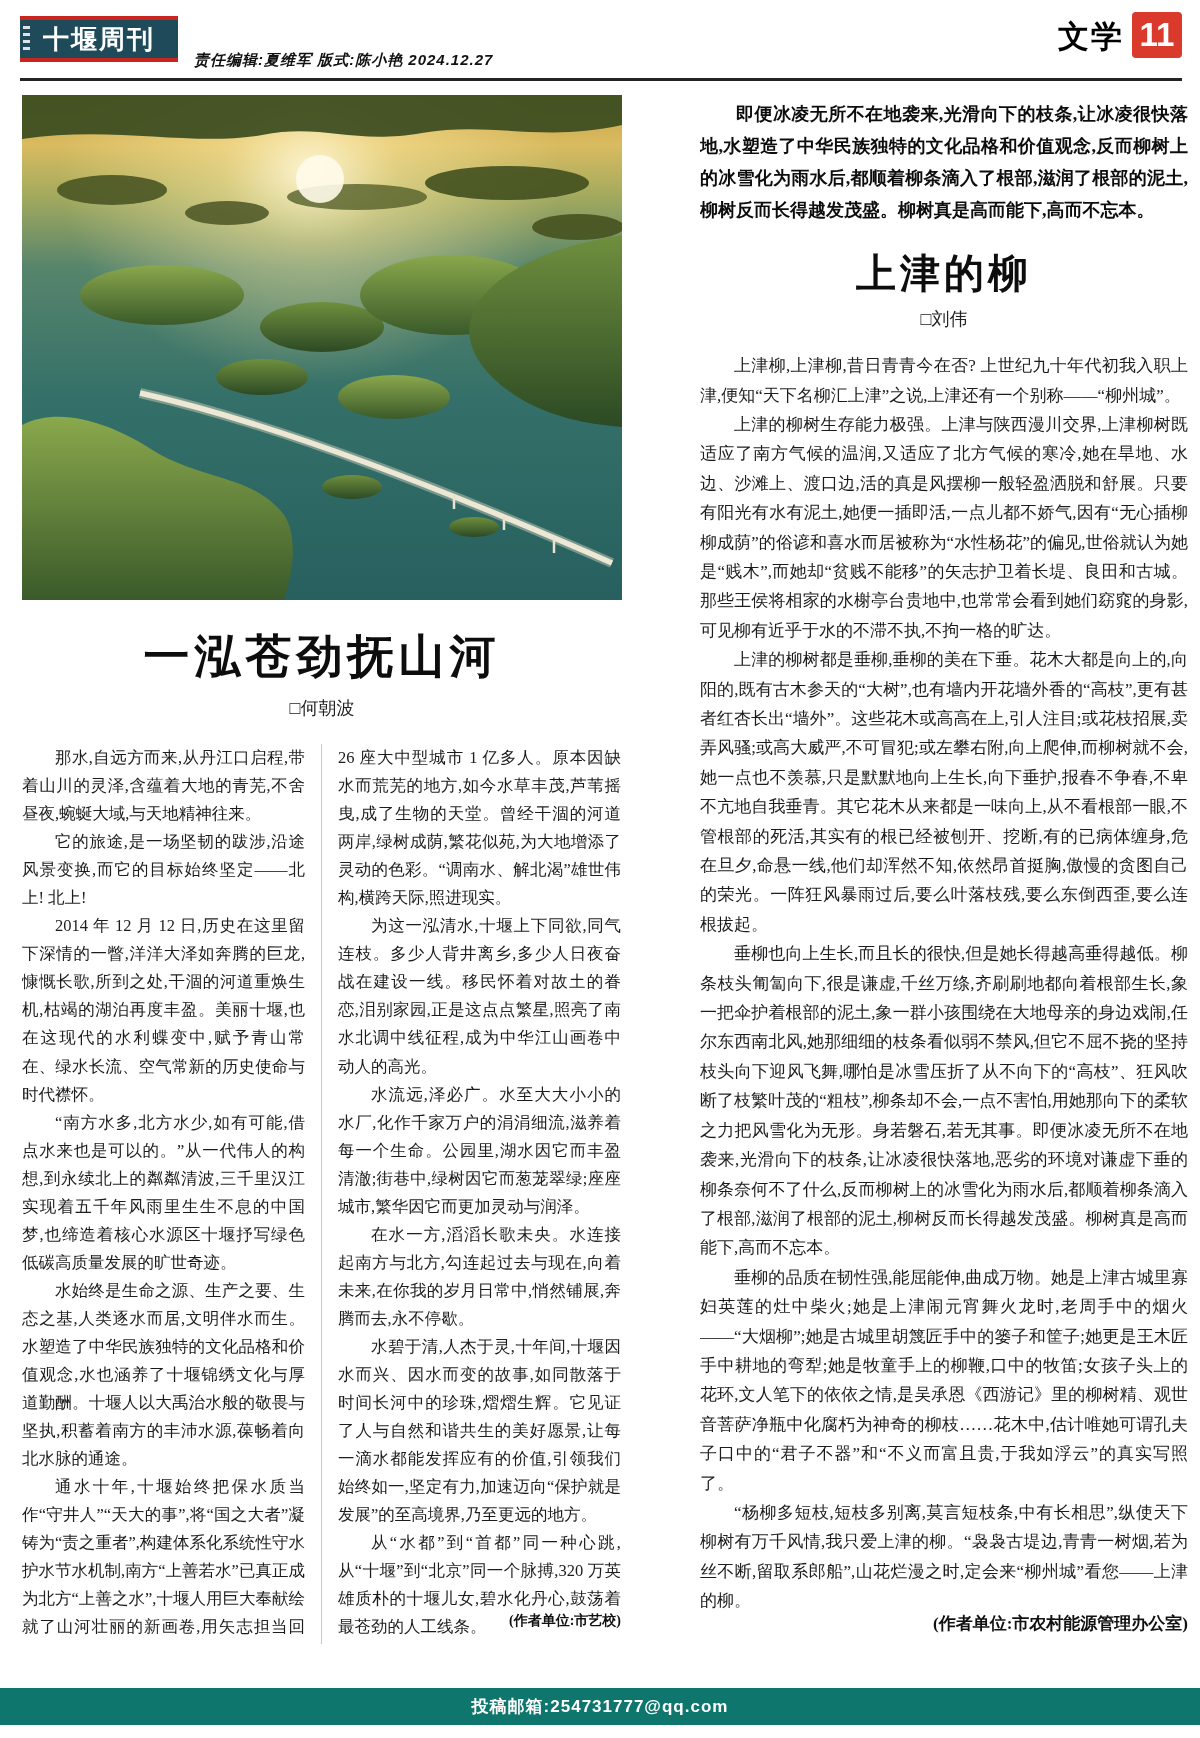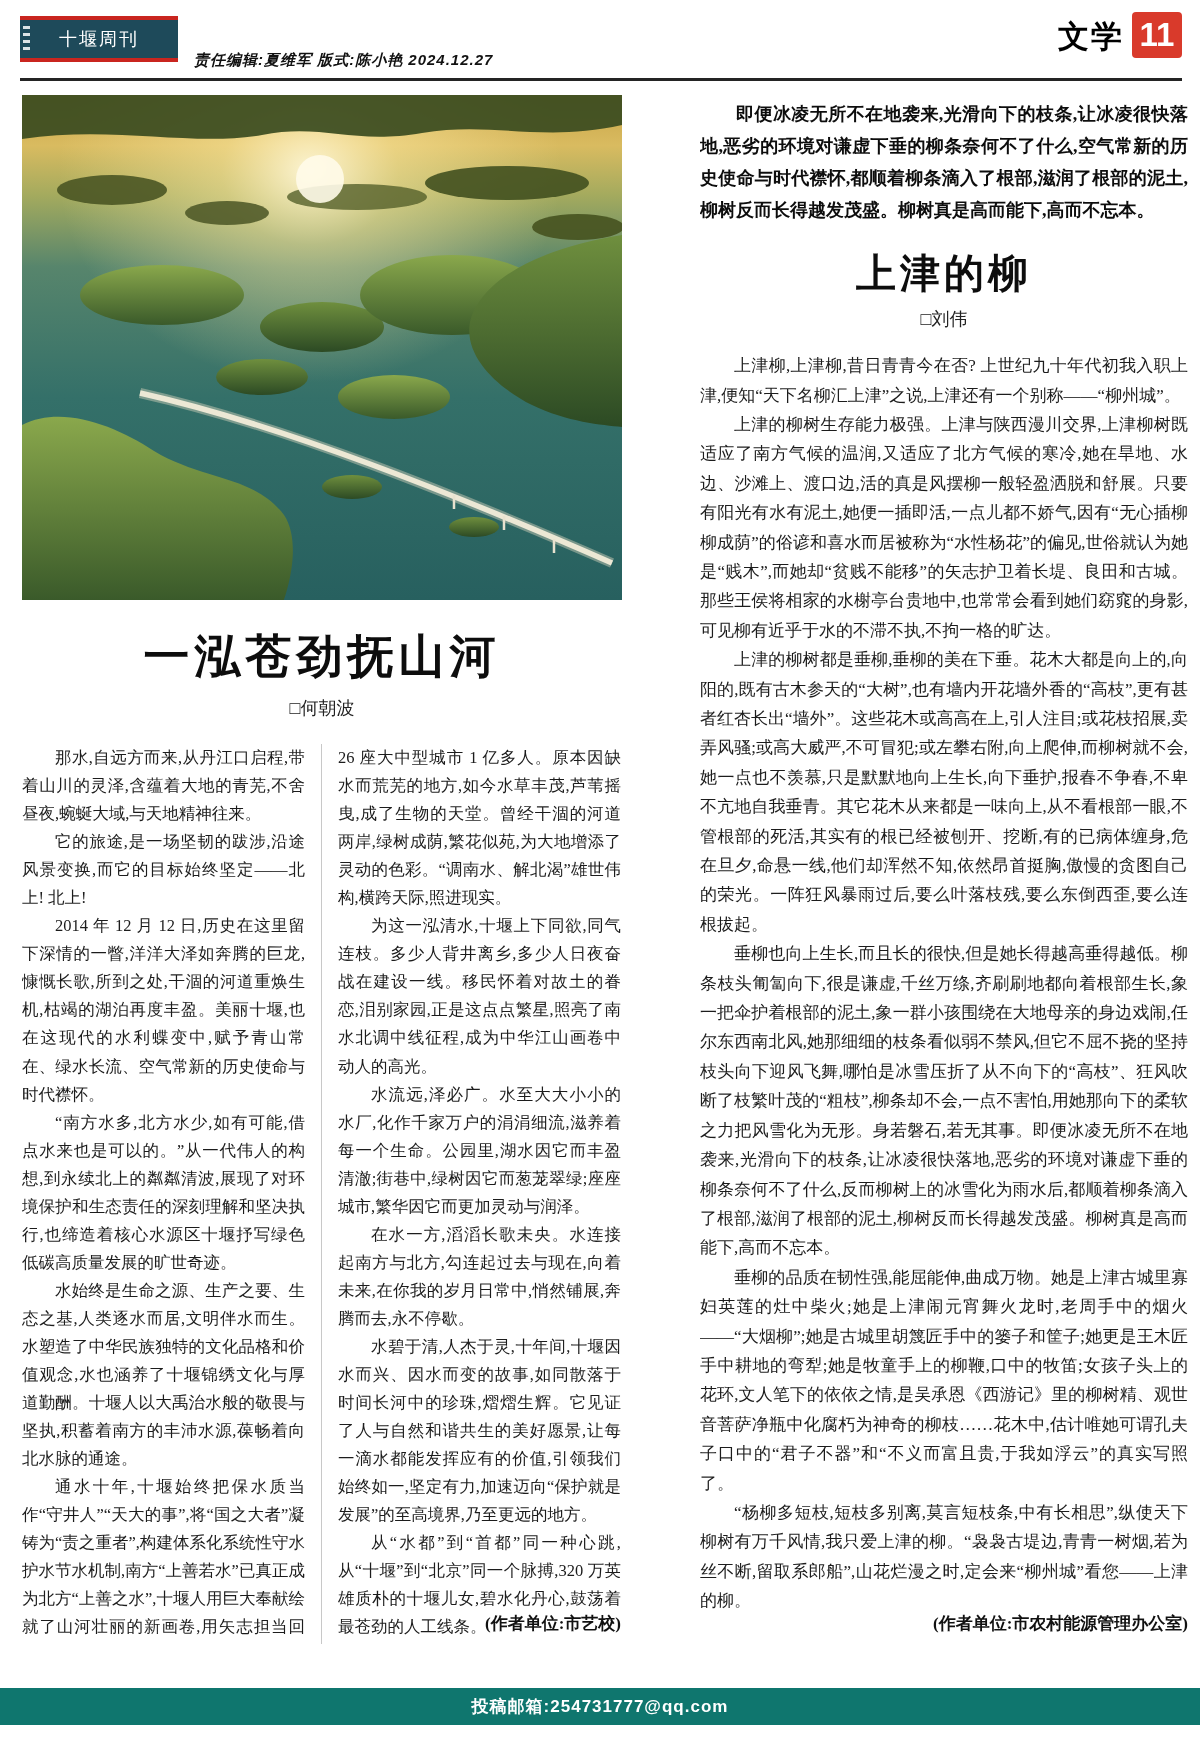--- a/index.html
+++ b/index.html
@@ -14,21 +14,21 @@
     position:relative;width:158px;height:38px;background:#1e4a5a;
     border-top:4px solid #c9251f;border-bottom:4px solid #c9251f;
     display:flex;align-items:center;justify-content:center;
   }
   .masthead-side{
     position:absolute;left:3px;top:6px;width:7px;height:26px;
     background:repeating-linear-gradient(#ffffff 0 3px,transparent 3px 7px);
     opacity:.85;
   }
   .masthead-title{
-    color:#fff;font-size:18px;font-weight:normal;letter-spacing:2px;
+    color:#fff;font-size:26px;font-weight:bold;letter-spacing:2px;
     font-family:"Liberation Serif","DejaVu Serif",serif;white-space:nowrap;
   }
   .editor-line{
     margin-left:16px;align-self:flex-end;padding-bottom:4px;
     font-size:15px;font-weight:bold;letter-spacing:1px;color:#111;
     font-family:"Liberation Sans","DejaVu Sans",sans-serif;font-style:italic;margin-top:32px;
   }
   .header-right{margin-left:auto;display:flex;align-items:center;gap:8px;}
   .section-label{font-size:31px;font-weight:bold;letter-spacing:2px;color:#000;}
   .page-number{
@@ -49,21 +49,21 @@
   }
   .author{text-align:center;font-size:18px;color:#222;margin-bottom:20px;
     font-family:"Liberation Sans","DejaVu Sans",sans-serif;}
   .cols{display:flex;height:900px;overflow:hidden;margin-top:24px;}
   .col{width:283px;font-size:16.5px;line-height:1.7;text-align:justify;color:#1c1c1c;}
   .col-divider{width:1px;background:#c8c8c8;margin:0 16px;}
   .col p,.right-body p{margin:0;text-indent:2em;}
   .cont-first p:first-child{text-indent:0;}
   .unit-main{
     position:absolute;left:338px;top:1612px;width:283px;text-align:right;
-    font-weight:bold;font-size:17px;color:#111;
+    font-weight:bold;font-size:14px;color:#111;
   }
 
   
   .right-half{position:absolute;left:700px;top:98px;width:488px;height:1548px;overflow:hidden;}
   .lede{
     font-weight:bold;font-size:18px;line-height:1.78;text-align:justify;
     text-indent:2em;color:#0d0d0d;
   }
   .second-title{
     margin:20px 0 6px;text-align:center;font-size:40px;font-weight:bold;
@@ -155,40 +155,40 @@
         <line x1="532" y1="444" x2="532" y2="458" stroke="#e8e2cf" stroke-width="2.5"></line>
       </svg>
     </div>
     <h1 class="main-title">一泓苍劲抚山河</h1>
     <div class="author">□何朝波</div>
     <div class="cols">
       <div class="col">
           <p>那水,自远方而来,从丹江口启程,带着山川的灵泽,含蕴着大地的青芜,不舍昼夜,蜿蜒大域,与天地精神往来。</p>
           <p>它的旅途,是一场坚韧的跋涉,沿途风景变换,而它的目标始终坚定——北上! 北上!</p>
           <p>2014 年 12 月 12 日,历史在这里留下深情的一瞥,洋洋大泽如奔腾的巨龙,慷慨长歌,所到之处,干涸的河道重焕生机,枯竭的湖泊再度丰盈。美丽十堰,也在这现代的水利蝶变中,赋予青山常在、绿水长流、空气常新的历史使命与时代襟怀。</p>
-          <p>“南方水多,北方水少,如有可能,借点水来也是可以的。”从一代伟人的构想,到永续北上的粼粼清波,展现了对环境保护和生态责任的深刻理解和坚决执行,也缔造着核心水源区十堰抒写绿色低碳高质量发展的旷世奇迹。</p>
+          <p>“南方水多,北方水少,如有可能,借点水来也是可以的。”从一代伟人的构想,到永续北上的粼粼清波,三千里汉江实现着五千年风雨里生生不息的中国梦,也缔造着核心水源区十堰抒写绿色低碳高质量发展的旷世奇迹。</p>
           <p>水始终是生命之源、生产之要、生态之基,人类逐水而居,文明伴水而生。水塑造了中华民族独特的文化品格和价值观念,水也涵养了十堰锦绣文化与厚道勤酬。十堰人以大禹治水般的敬畏与坚执,积蓄着南方的丰沛水源,葆畅着向北水脉的通途。</p>
           <p>通水十年,十堰始终把保水质当作“守井人”“天大的事”,将“国之大者”凝铸为“责之重者”,构建体系化系统性守水护水节水机制,南方“上善若水”已真正成为北方“上善之水”,十堰人用巨大奉献绘就了山河壮丽的新画卷,用矢志担当回答了“守好一库碧水”的坚定决心,用确保“一泓清水永续北上”的不朽壮举,展现了对环境保护和生态责任的深刻理解和坚决执行。</p>
         </div>
       <div class="col-divider"></div>
       <div class="col cont-first">
           <p>26 座大中型城市 1 亿多人。原本因缺水而荒芜的地方,如今水草丰茂,芦苇摇曳,成了生物的天堂。曾经干涸的河道两岸,绿树成荫,繁花似苑,为大地增添了灵动的色彩。“调南水、解北渴”雄世伟构,横跨天际,照进现实。</p>
           <p>为这一泓清水,十堰上下同欲,同气连枝。多少人背井离乡,多少人日夜奋战在建设一线。移民怀着对故土的眷恋,泪别家园,正是这点点繁星,照亮了南水北调中线征程,成为中华江山画卷中动人的高光。</p>
           <p>水流远,泽必广。水至大大小小的水厂,化作千家万户的涓涓细流,滋养着每一个生命。公园里,湖水因它而丰盈清澈;街巷中,绿树因它而葱茏翠绿;座座城市,繁华因它而更加灵动与润泽。</p>
           <p>在水一方,滔滔长歌未央。水连接起南方与北方,勾连起过去与现在,向着未来,在你我的岁月日常中,悄然铺展,奔腾而去,永不停歇。</p>
           <p>水碧于清,人杰于灵,十年间,十堰因水而兴、因水而变的故事,如同散落于时间长河中的珍珠,熠熠生辉。它见证了人与自然和谐共生的美好愿景,让每一滴水都能发挥应有的价值,引领我们始终如一,坚定有力,加速迈向“保护就是发展”的至高境界,乃至更远的地方。</p>
           <p>从“水都”到“首都”同一种心跳,从“十堰”到“北京”同一个脉搏,320 万英雄质朴的十堰儿女,碧水化丹心,鼓荡着最苍劲的人工线条。</p>
           <p>十年护水,我们以“守井人”的名义,誓言:就像爱护自己眼睛一样,爱护者美丽中国广袤大地上最清澈动人的眼,守水护水节水,是我们最豪迈的担当,我们要在华夏文明全新的时序上,镌刻更加深情的篇章!</p>
         </div>
     </div>
   </div>
   <div class="unit-main">(作者单位:市艺校)</div>
 
   <div class="right-half">
-    <div class="lede">即便冰凌无所不在地袭来,光滑向下的枝条,让冰凌很快落地,恶劣的环境对谦虚下垂的柳条奈何不了什么,空气常新的历史使命与时代襟怀,都顺着柳条滴入了根部,滋润了根部的泥土,柳树反而长得越发茂盛。柳树真是高而能下,高而不忘本。</div>
+    <div class="lede">即便冰凌无所不在地袭来,光滑向下的枝条,让冰凌很快落地,水塑造了中华民族独特的文化品格和价值观念,反而柳树上的冰雪化为雨水后,都顺着柳条滴入了根部,滋润了根部的泥土,柳树反而长得越发茂盛。柳树真是高而能下,高而不忘本。</div>
     <h2 class="second-title">上津的柳</h2>
     <div class="author">□刘伟</div>
     <div class="right-body">
         <p>上津柳,上津柳,昔日青青今在否? 上世纪九十年代初我入职上津,便知“天下名柳汇上津”之说,上津还有一个别称——“柳州城”。</p>
         <p>上津的柳树生存能力极强。上津与陕西漫川交界,上津柳树既适应了南方气候的温润,又适应了北方气候的寒冷,她在旱地、水边、沙滩上、渡口边,活的真是风摆柳一般轻盈洒脱和舒展。只要有阳光有水有泥土,她便一插即活,一点儿都不娇气,因有“无心插柳柳成荫”的俗谚和喜水而居被称为“水性杨花”的偏见,世俗就认为她是“贱木”,而她却“贫贱不能移”的矢志护卫着长堤、良田和古城。那些王侯将相家的水榭亭台贵地中,也常常会看到她们窈窕的身影,可见柳有近乎于水的不滞不执,不拘一格的旷达。</p>
         <p>上津的柳树都是垂柳,垂柳的美在下垂。花木大都是向上的,向阳的,既有古木参天的“大树”,也有墙内开花墙外香的“高枝”,更有甚者红杏长出“墙外”。这些花木或高高在上,引人注目;或花枝招展,卖弄风骚;或高大威严,不可冒犯;或左攀右附,向上爬伸,而柳树就不会,她一点也不羡慕,只是默默地向上生长,向下垂护,报春不争春,不卑不亢地自我垂青。其它花木从来都是一味向上,从不看根部一眼,不管根部的死活,其实有的根已经被刨开、挖断,有的已病体缠身,危在旦夕,命悬一线,他们却浑然不知,依然昂首挺胸,傲慢的贪图自己的荣光。一阵狂风暴雨过后,要么叶落枝残,要么东倒西歪,要么连根拔起。</p>
         <p>垂柳也向上生长,而且长的很快,但是她长得越高垂得越低。柳条枝头匍匐向下,很是谦虚,千丝万绦,齐刷刷地都向着根部生长,象一把伞护着根部的泥土,象一群小孩围绕在大地母亲的身边戏闹,任尔东西南北风,她那细细的枝条看似弱不禁风,但它不屈不挠的坚持枝头向下迎风飞舞,哪怕是冰雪压折了从不向下的“高枝”、狂风吹断了枝繁叶茂的“粗枝”,柳条却不会,一点不害怕,用她那向下的柔软之力把风雪化为无形。身若磐石,若无其事。即便冰凌无所不在地袭来,光滑向下的枝条,让冰凌很快落地,恶劣的环境对谦虚下垂的柳条奈何不了什么,反而柳树上的冰雪化为雨水后,都顺着柳条滴入了根部,滋润了根部的泥土,柳树反而长得越发茂盛。柳树真是高而能下,高而不忘本。</p>
         <p>垂柳的品质在韧性强,能屈能伸,曲成万物。她是上津古城里寡妇英莲的灶中柴火;她是上津闹元宵舞火龙时,老周手中的烟火——“大烟柳”;她是古城里胡篾匠手中的篓子和筐子;她更是王木匠手中耕地的弯犁;她是牧童手上的柳鞭,口中的牧笛;女孩子头上的花环,文人笔下的依依之情,是吴承恩《西游记》里的柳树精、观世音菩萨净瓶中化腐朽为神奇的柳枝……花木中,估计唯她可谓孔夫子口中的“君子不器”和“不义而富且贵,于我如浮云”的真实写照了。</p>
         <p>“杨柳多短枝,短枝多别离,莫言短枝条,中有长相思”,纵使天下柳树有万千风情,我只爱上津的柳。“袅袅古堤边,青青一树烟,若为丝不断,留取系郎船”,山花烂漫之时,定会来“柳州城”看您——上津的柳。</p>
       </div>

